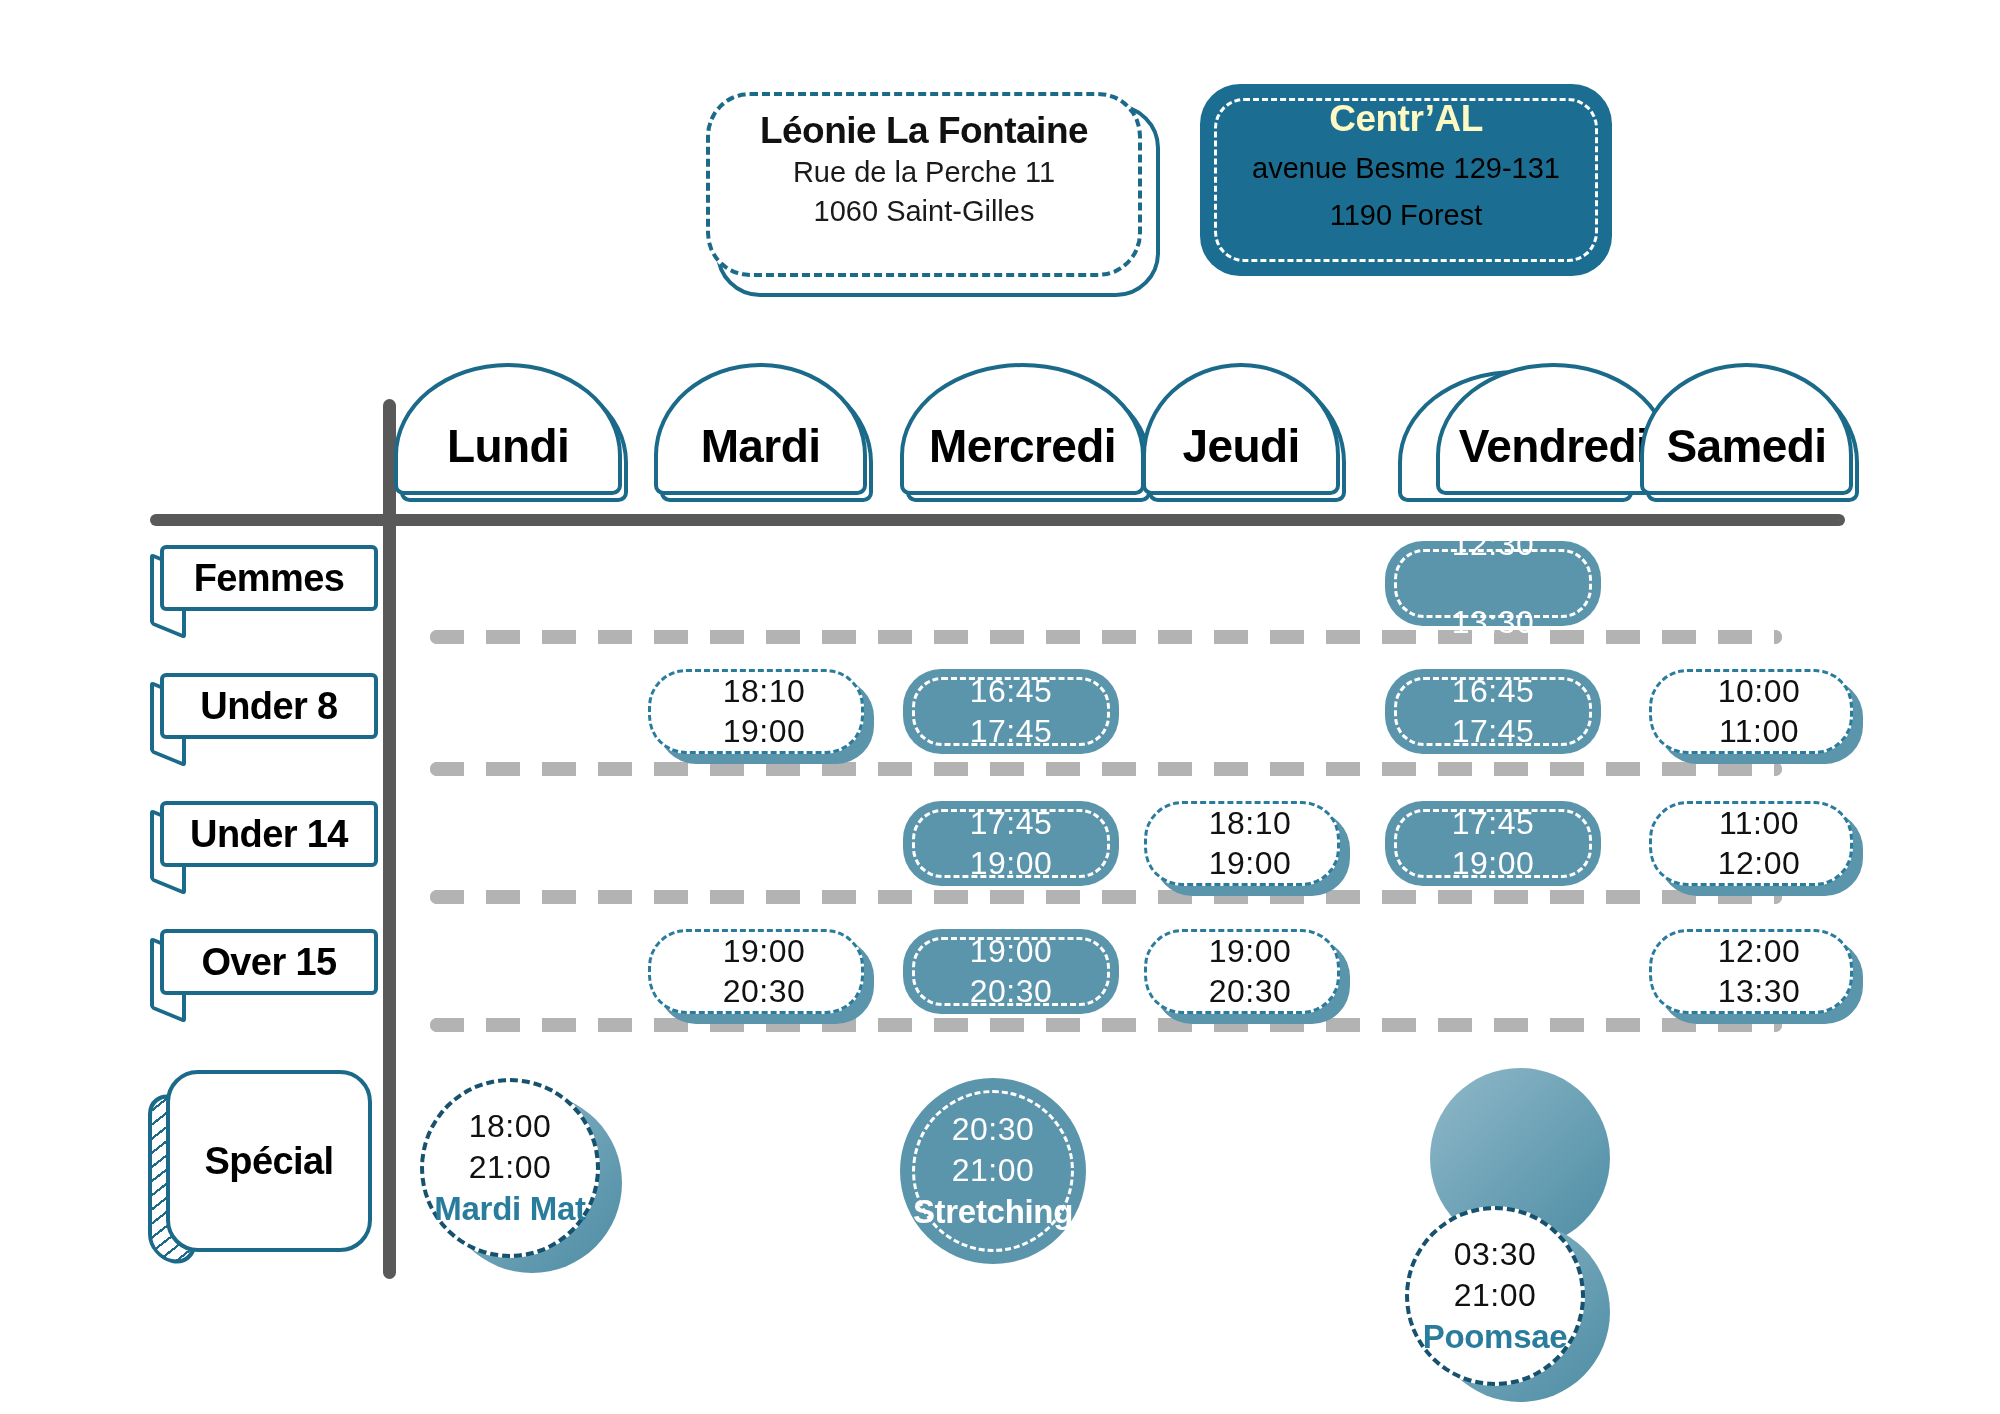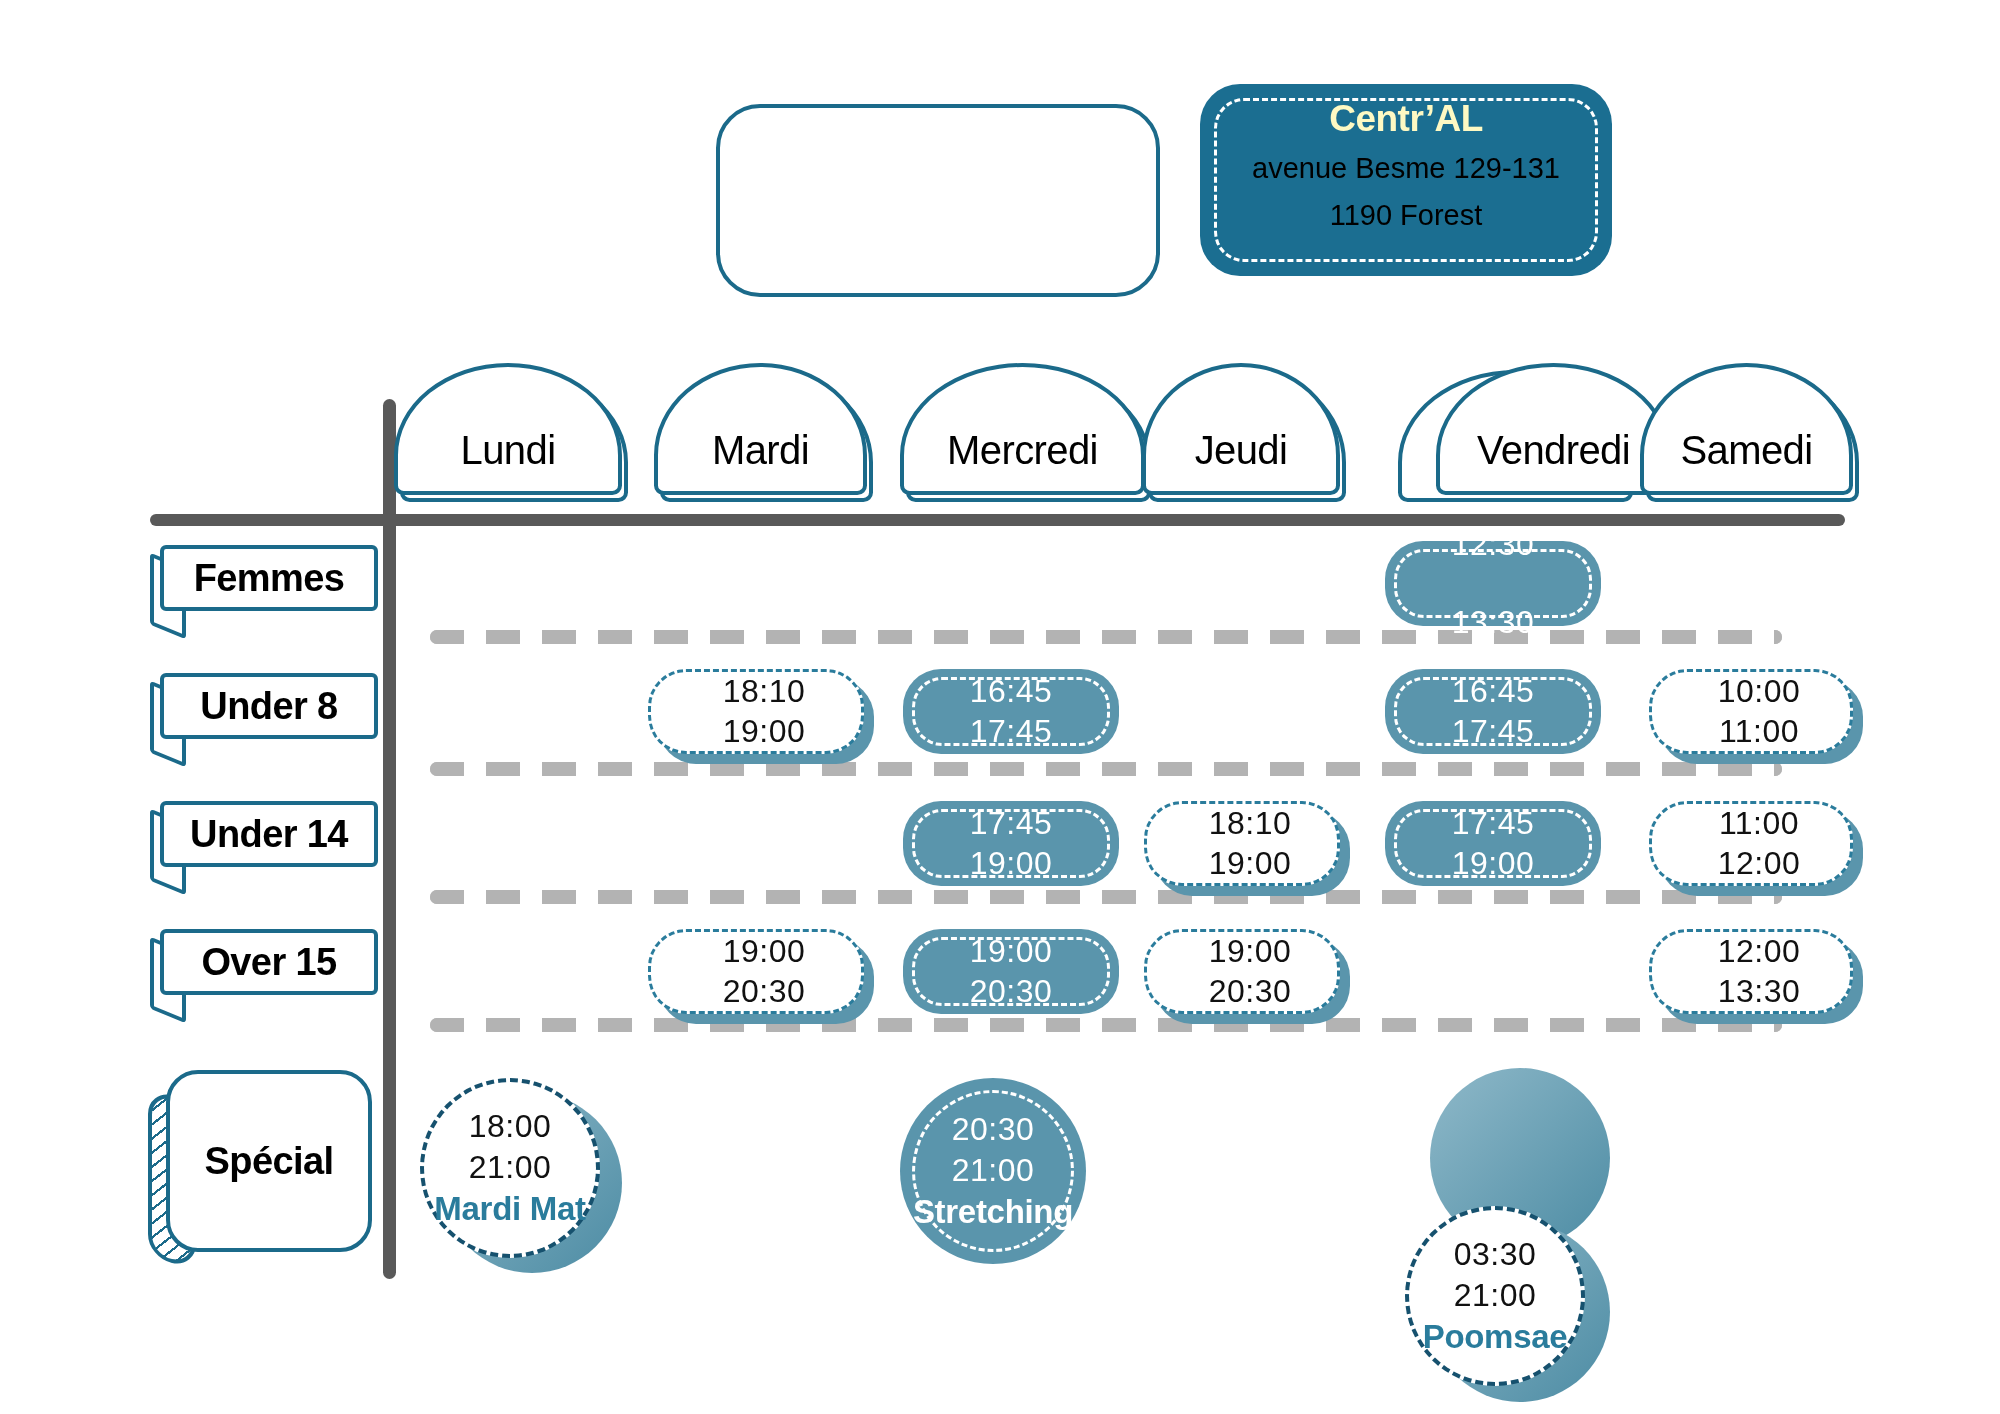--- a/index.html
+++ b/index.html
@@ -93,21 +93,21 @@
     box-sizing:border-box;
     border:4px solid #1b6a8a;
     border-top-left-radius:52% 96px;
     border-top-right-radius:52% 96px;
     border-bottom-left-radius:10px;
     border-bottom-right-radius:10px;
     background:#fff;
     z-index:3;
   }
   .day-head span{
-    font-weight:normal;font-size:40px;color:#000;
+    font-weight:bold;font-size:46px;color:#000;
     letter-spacing:-0.6px;white-space:nowrap;
   }
 
   
   .row-label{
     position:absolute;
     box-sizing:border-box;
     background:#fff;
     border:4px solid #1b6a8a;
     border-radius:6px;
@@ -202,20 +202,25 @@
     background:linear-gradient(135deg,#8fb9c9,#4d8ca4);
     z-index:5;
   }
 </style>
 </head>
 <body>
 
 <div class="canvas">
 
   <div id="loc-leonie-shadow"></div>
+  <div class="loc-card" id="loc-leonie">
+    <div class="loc-title">Léonie La Fontaine</div>
+    <div class="loc-line">Rue de la Perche 11</div>
+    <div class="loc-line">1060 Saint-Gilles</div>
+  </div>
 
   <div class="loc-card" id="loc-central">
     <div class="inner-dash"></div>
     <div class="loc-title">Centr’AL</div>
     <div class="loc-line">avenue Besme 129-131</div>
     <div class="loc-line">1190 Forest</div>
   </div>
 
   <div class="axis-v"></div>
   <div class="axis-h"></div>

